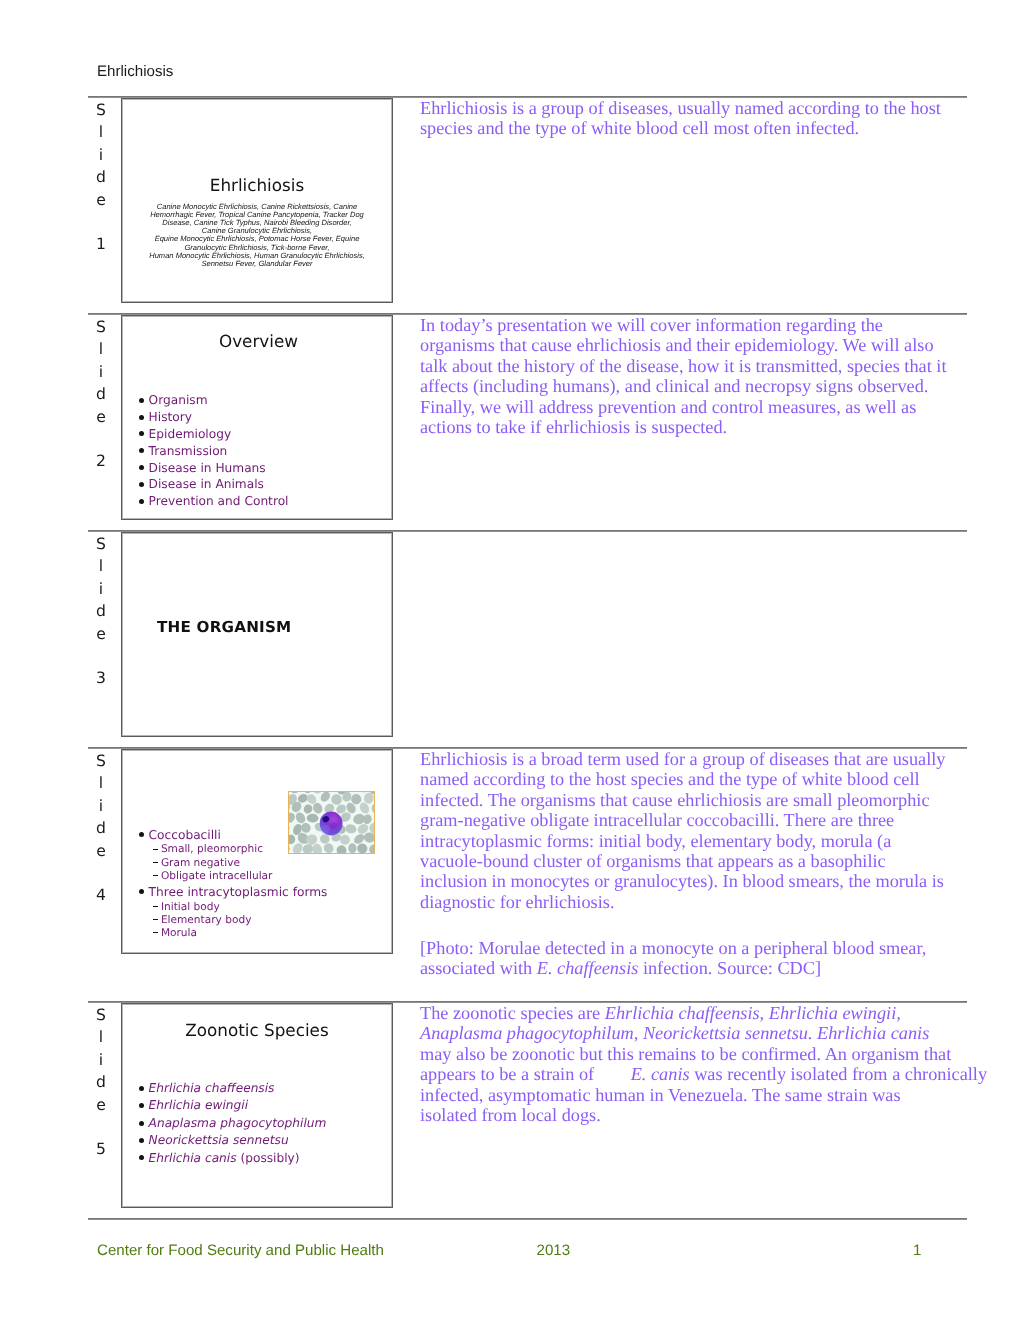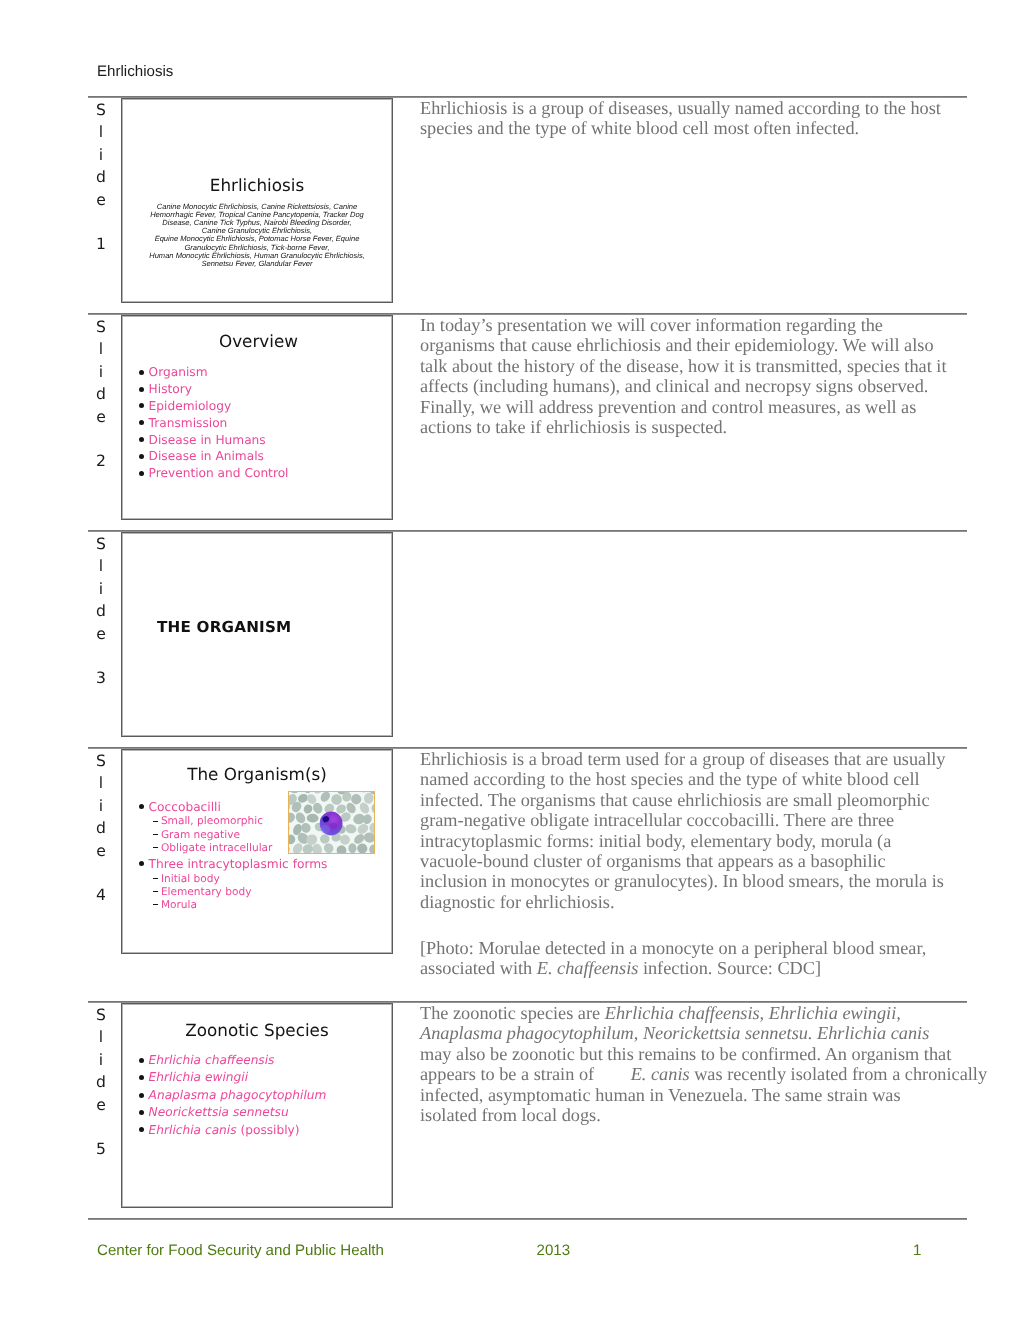--- a/index.html
+++ b/index.html
@@ -24,36 +24,36 @@
   .slidelabel .ch { height:22.4px; }
 
   .slidebox { position:absolute; left:121px; width:272px; box-sizing:border-box;
               border:1px solid #5b5b5b; background:#fff; overflow:hidden;
               box-shadow:inset 0 0 0 2px rgba(0,0,0,0); }
   .slidebox:before { content:""; position:absolute; left:0; top:0; right:0; bottom:0;
               border:1px solid #b4b4b4; pointer-events:none; }
 
   .notes { position:absolute; left:420px; width:552px;
            font-family:"Liberation Serif", serif; font-size:18.3px; line-height:20.4px;
-           color:#737373; -webkit-font-smoothing:antialiased; }
+           color:#8b5cf6; -webkit-font-smoothing:antialiased; }
   .notes .ln { white-space:pre; }
 
   
   .s1-title { position:absolute; left:0; right:0; top:76px; text-align:center;
               font-size:16.8px; color:#141414; }
   .s1-sub { position:absolute; left:0; right:0; top:103.5px; text-align:center;
             font-family:"Liberation Sans", sans-serif;
             font-style:italic; font-size:7.55px; line-height:8.2px; color:#141414; }
   .s1-sub .ln { white-space:pre; }
 
   
   .s-title { position:absolute; left:0; right:0; text-align:center; font-size:16.8px; color:#141414; }
 
   
-  .bul { position:absolute; color:#ec4899; }
+  .bul { position:absolute; color:#701a75;margin-top:28px; }
   .bul > div { white-space:pre; position:relative; }
   .bul .mk { display:inline-block; position:absolute; font-size:0; }
   .bul .b1 { font-size:12.2px; height:16.9px; line-height:16.9px; }
   .bul .b1 .mk { left:0; top:5.7px; }
   .bul .b1 .mk:before { content:""; position:absolute; left:0; top:0;
       width:5px; height:5px; border-radius:50%; background:#141414; }
   .bul .b2 { font-size:10.6px; height:13.4px; line-height:13.4px; padding-left:13.7px; }
   .bul .b2 .mk { left:13.7px; top:5.1px; }
   .bul .b2 .mk:before { content:""; position:absolute; left:0; top:0;
       width:5.2px; height:1px; background:#141414; }
@@ -163,21 +163,20 @@
   <div class="slidelabel" style="top:750px">
       <div class="ch">S</div>
       <div class="ch">l</div>
       <div class="ch">i</div>
       <div class="ch">d</div>
       <div class="ch">e</div>
       <div class="ch">&nbsp;</div>
       <div class="ch">4</div>
     </div>
   <div class="slidebox" style="top:749px; height:205px">
-    <div class="s-title" style="top:13.5px">The Organism(s)</div>
     <div class="bul" style="left:17px; top:48.6px">
         <div class="b1"><span class="mk">•</span><span class="tx">Coccobacilli</span></div>
         <div class="b2"><span class="mk">–</span><span class="tx">Small, pleomorphic</span></div>
         <div class="b2"><span class="mk">–</span><span class="tx">Gram negative</span></div>
         <div class="b2"><span class="mk">–</span><span class="tx">Obligate intracellular</span></div>
         <div class="b1"><span class="mk">•</span><span class="tx">Three intracytoplasmic forms</span></div>
         <div class="b2"><span class="mk">–</span><span class="tx">Initial body</span></div>
         <div class="b2"><span class="mk">–</span><span class="tx">Elementary body</span></div>
         <div class="b2"><span class="mk">–</span><span class="tx">Morula</span></div>
       </div>

